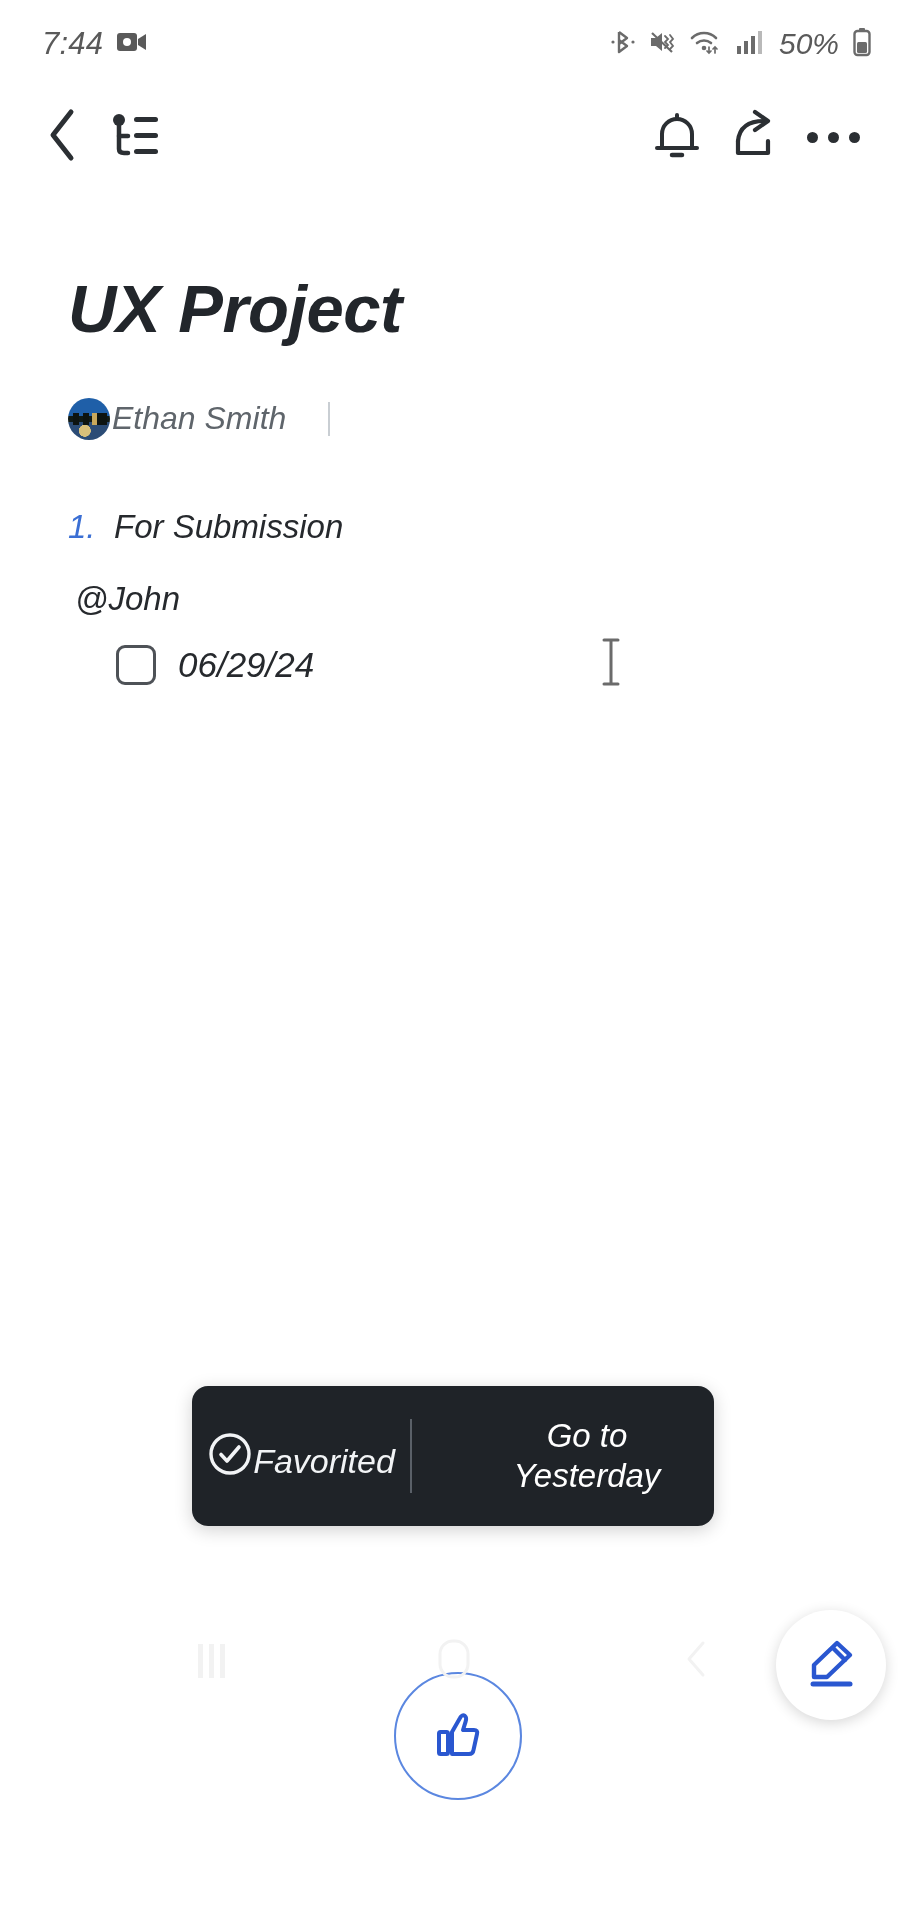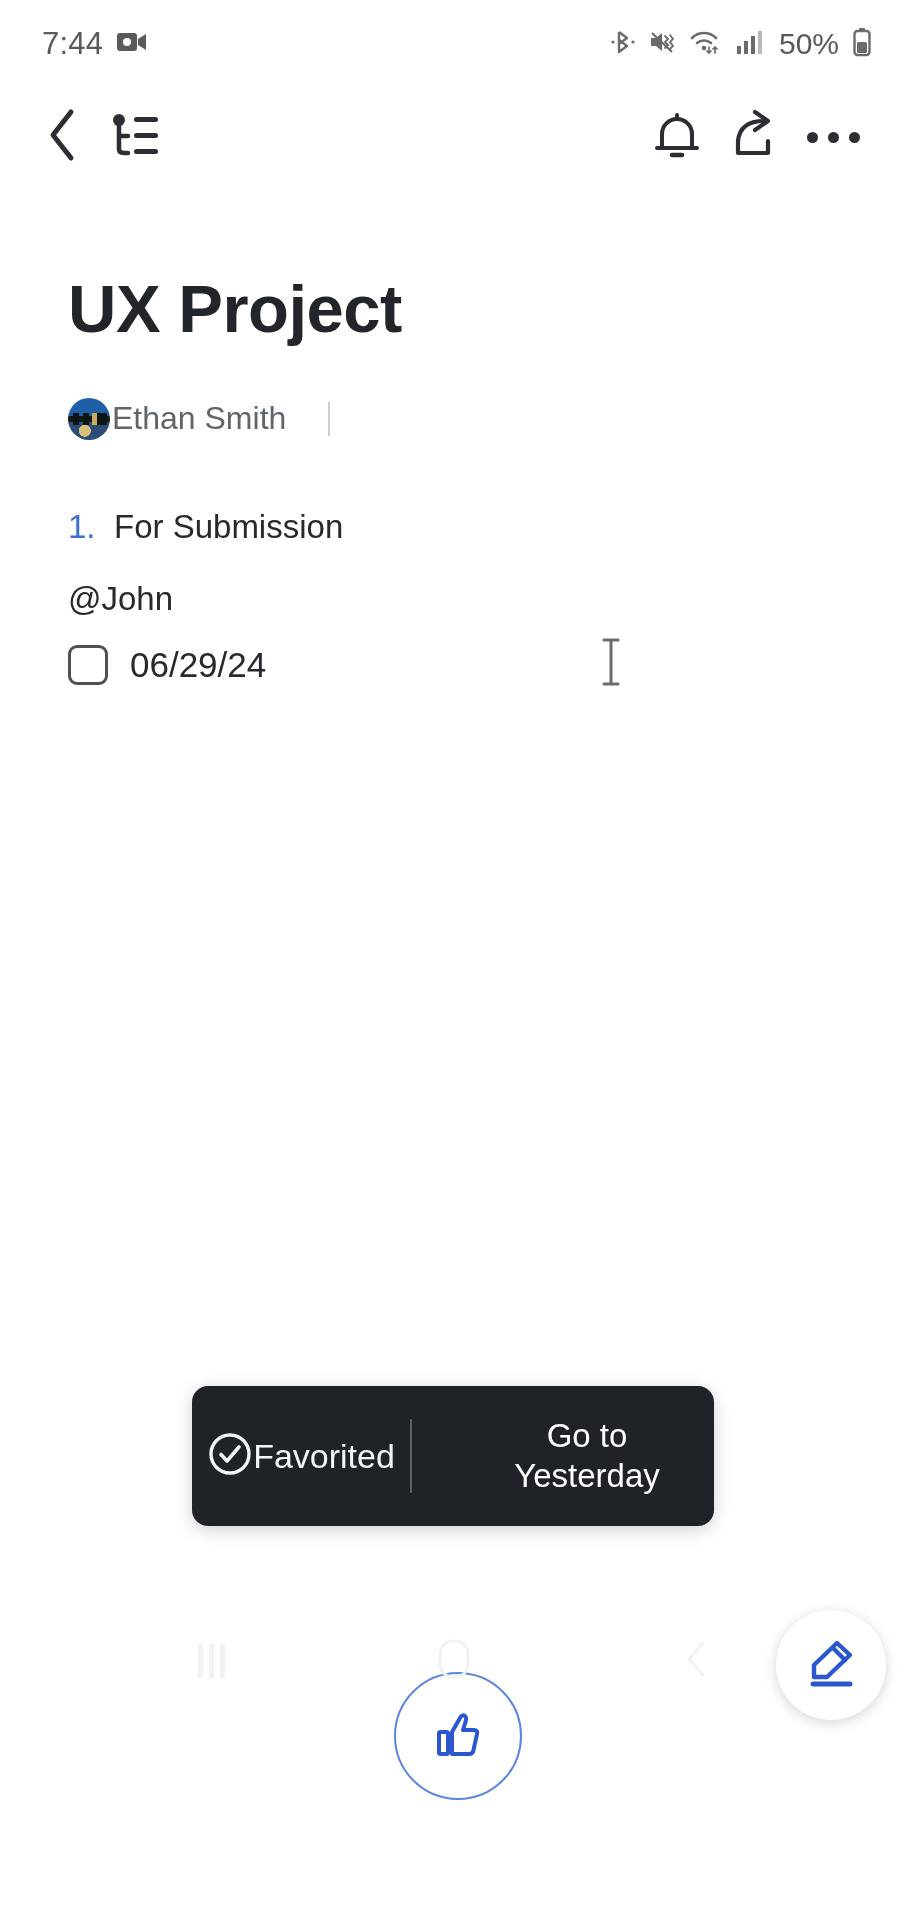--- a/index.html
+++ b/index.html
@@ -2,21 +2,21 @@
 <html><head>
 <meta charset="utf-8">
 <style>
   * { box-sizing: border-box; margin: 0; padding: 0; }
   html, body {
     width: 908px; height: 1920px;
     background: #ffffff;
     font-family: "Liberation Sans", sans-serif;
     overflow: hidden;
   }
-  .phone { position: relative; width: 908px; height: 1704px; background: #ffffff; }
+  .phone { position: relative; width: 908px; height: 1704px; background: #ffffff; font-style: italic; }
 
   
   .statusbar {
     position: absolute; top: 0; left: 0; right: 0; height: 88px;
     display: flex; align-items: center; justify-content: space-between;
     padding: 0 36px 0 42px;
   }
   .sb-left { display: flex; align-items: center; gap: 14px; }
   .sb-time { font-size: 31px; color: #5a5a5a; letter-spacing: 0.2px; }
   .sb-right { display: flex; align-items: center; gap: 13px; }
@@ -68,27 +68,27 @@
   .byline-sep { width: 2px; height: 34px; background: #c9ced3; margin: 0 28px 0 42px; }
   .byline-meta { font-size: 32px; color: #5f656b; }
 
   
   .content { margin-top: 56px; }
   .row { display: flex; align-items: flex-start; margin-bottom: 10px; }
   .row-num {
     font-size: 33px; color: #3b6fd4; min-width: 46px; line-height: 1.9;
   }
   .row-text { font-size: 33px; color: #26292d; line-height: 1.9; }
-  .row.plain .row-text { margin-left: 0; }
+  .row.plain .row-text { margin-left: 7px; }
   .row.bullet { padding-left: 44px; }
   .bullet-dot {
     width: 12px; height: 12px; border-radius: 50%; background: #2f68d8;
     margin: 30px 26px 0 0; flex: none;
   }
-  .row.check { align-items: center; margin-top: 14px; }
+  .row.check { align-items: center; margin-top: 14px; margin-left: 48px; }
   .checkbox {
     width: 40px; height: 40px; border: 3px solid #4e5257; border-radius: 9px;
     margin-right: 22px; flex: none; background: #fff; cursor: pointer;
   }
   .check-text { font-size: 35px; color: #26292d; }
 
   
   .caret {
     position: absolute; left: 600px; top: 638px;
     width: 22px; height: 48px; pointer-events: none;
@@ -96,21 +96,21 @@
 
   
   .toast {
     position: absolute; left: 192px; top: 1386px;
     width: 522px; height: 140px;
     background: #1f2328; border-radius: 16px;
     display: flex; align-items: center;
     box-shadow: 0 4px 18px rgba(0,0,0,0.18);
   }
   .toast-left {
-    flex: 1; display: flex; align-items: center; justify-content: center; 
+    flex: 1; display: flex; align-items: flex-end; justify-content: center; 
   }
   .toast-label { font-size: 34px; color: #f2f4f6; }
   .toast-div { width: 2px; height: 74px; background: #5a6068; }
   .toast-action {
     flex: 1; text-align: center; font-size: 33px; color: #ffffff;
     line-height: 1.22; cursor: pointer; padding: 0 18px; margin-left: 48px;
   }
 
   
   .fab-like {

